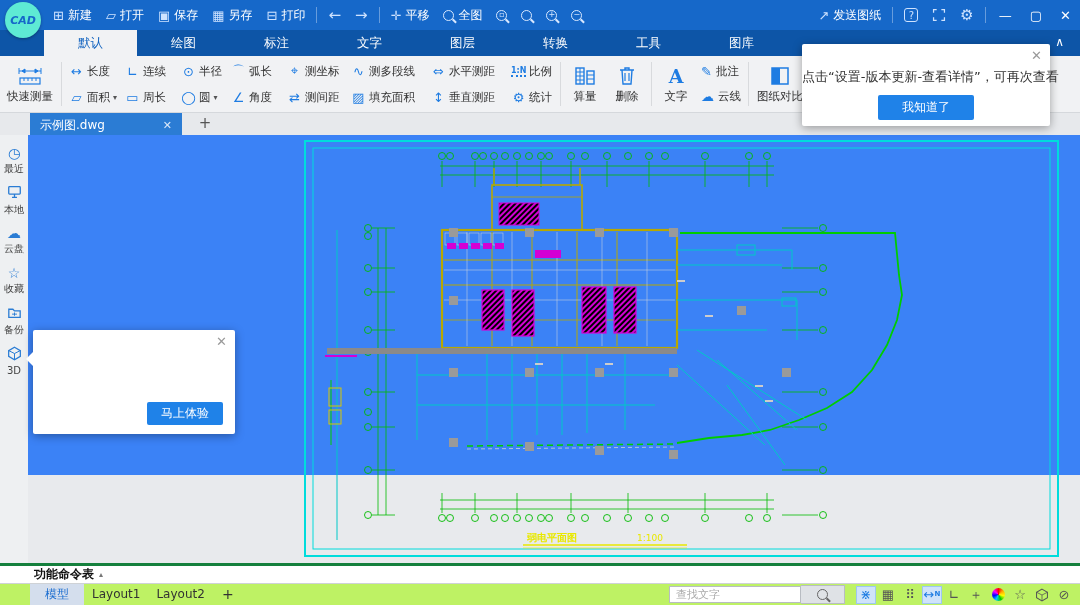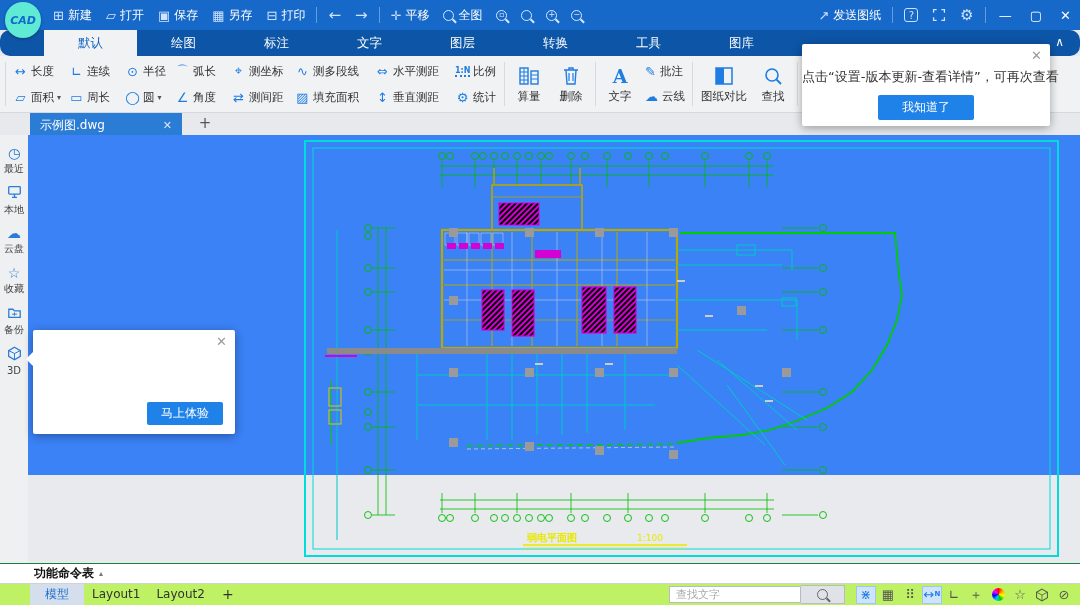--- a/index.html
+++ b/index.html
@@ -15,21 +15,21 @@
   .mag { position:relative; width:11px; height:11px; border:1.6px solid #d8e8ff; border-radius:50%; display:inline-block; }
   .mag::after { content:""; position:absolute; width:5px; height:1.6px; background:#d8e8ff; right:-4px; bottom:-2px; transform:rotate(45deg); }
   .mag .in { position:absolute; top:50%; left:50%; transform:translate(-50%,-52%); font-size:8px; color:#d8e8ff; line-height:1; }
   .mag.gray, .mag.gray .in { border-color:#666; color:#666; }
   .mag.gray::after { background:#666; }
   #tb-right { margin-left:auto; display:flex; align-items:center; }
   .help-box { width:14px; height:14px; border:1.3px solid #cfe3ff; border-radius:3px; font-size:10px; display:flex; align-items:center; justify-content:center; color:#cfe3ff; }
   .win-btn { padding:0 9px; font-size:13px; color:#fff; height:30px; display:flex; align-items:center; }
 
   
-  #ribbon-tabs { position:absolute; left:0; top:30px; width:1080px; height:26px; background:#0d55a7; display:flex; padding-left:44px;border-radius:10px; }
+  #ribbon-tabs { position:absolute; left:0; top:30px; width:1080px; height:26px; background:#0d55a7; display:flex; padding-left:44px; }
   .rtab { width:93px; text-align:center; line-height:26px; font-size:12.5px; color:#ffffff; }
   .rtab.active { background:#f1f2f4; color:#1565c0; }
   .ribbon-collapse { position:absolute; right:10px; top:30px; height:26px; line-height:24px; color:#fff; font-size:12px; padding:0 6px; }
 
   
   #ribbon-body { position:absolute; left:0; top:56px; width:1080px; height:57px; background:#f1f2f4; border-bottom:1px solid #d5d8dc; display:flex; align-items:stretch; padding:2px 2px; }
   .vsep { width:1px; background:#d8dadd; margin:4px 3px; }
   .bb { display:flex; flex-direction:column; align-items:center; justify-content:center; gap:1px; font-size:11.5px; color:#333; padding:0 5px; min-width:42px; }
   .bb .bic { height:24px; display:flex; align-items:center; justify-content:center; color:#1e7ce2; font-size:19px; line-height:1; }
   .meas-grid { display:grid; grid-template-columns:56px 56px 50px 56px 64px 80px 80px 48px; grid-auto-rows:26px; align-items:center; margin-left:2px; }
@@ -61,21 +61,21 @@
   #update-popup { left:802px; top:44px; width:248px; height:82px; text-align:center; }
   #update-popup .msg { margin-top:24px; font-size:13px; color:#333; white-space:nowrap; }
   .popup .close { position:absolute; top:4px; right:8px; color:#999; font-size:13px; }
   .blue-btn { display:block; margin:9px auto 0; width:96px; height:25px; background:#1f82e8; color:#fff; border:none; font-size:12px; border-radius:2px; font-family:inherit; }
   #promo-popup { left:33px; top:330px; width:202px; height:104px; padding:20px 12px 10px; }
   #promo-popup::before { content:""; position:absolute; left:-7px; top:22px; border:7px solid transparent; border-right-color:#fff; border-left:none; }
   #promo-popup .ptext { font-size:12.5px; color:#333; line-height:1.65; }
   #promo-popup .cta { position:absolute; right:12px; bottom:9px; width:76px; height:23px; background:#1f82e8; color:#fff; border:none; font-size:12px; border-radius:2px; font-family:inherit; }
 
   
-  #cmdbar { position:absolute; left:0; top:563px; width:1080px; height:20px; background:#fff; border-top:1px solid #15803d; display:flex; align-items:center; }
+  #cmdbar { position:absolute; left:0; top:563px; width:1080px; height:20px; background:#fff; border-top:3px solid #15803d; display:flex; align-items:center; }
   #cmdbar .lbl { font-size:12px; color:#111; padding-left:34px; font-weight:bold; white-space:nowrap; }
   #cmdbar .car { font-size:8px; color:#777; padding:0 8px 0 5px; }
   #cmdbar input { flex:1; border:none; outline:none; font-size:12px; color:#333; font-family:inherit; }
   #cmdbar input::placeholder { color:#a8a8a8; }
 
   
   #statusbar { position:absolute; left:0; top:583px; width:1080px; height:22px; background:#bef264; border-top:1px solid #cfd2d6; display:flex; align-items:center; }
   .ltab { min-width:54px; padding:0 8px; text-align:center; line-height:21px; font-size:12px; color:#333; }
   .ltab.active { color:#1e6fd0; background:#d4deed; }
   .ltab.plus { min-width:30px; font-size:14px; color:#333; }
@@ -178,20 +178,30 @@
   <div class="rtab">标注</div>
   <div class="rtab">文字</div>
   <div class="rtab">图层</div>
   <div class="rtab">转换</div>
   <div class="rtab">工具</div>
   <div class="rtab">图库</div>
 </div>
 <div class="ribbon-collapse">∧</div>
 
 <div id="ribbon-body">
+  <div class="bb">
+    <span class="bic">
+      <svg width="26" height="22" viewBox="0 0 26 22">
+          <path d="M2 6h22M2 3v6M24 3v6M5 6l3-2v4zM21 6l-3-2v4z" fill="#1e7ce2" stroke="#1e7ce2" stroke-width="1"></path>
+          <rect x="3" y="13" width="20" height="6" fill="none" stroke="#1e7ce2" stroke-width="1.2"></rect>
+          <path d="M7 13v3M11 13v3M15 13v3M19 13v3" stroke="#1e7ce2" stroke-width="1"></path>
+        </svg>
+    </span>
+    <span>快速测量</span>
+  </div>
   <div class="vsep"></div>
 
   <div class="meas-grid">
     <div class="gi">
         <span class="ic">↔</span>
         <span>长度</span>
       </div>
     <div class="gi">
         <span class="ic">∟</span>
         <span>连续</span>

